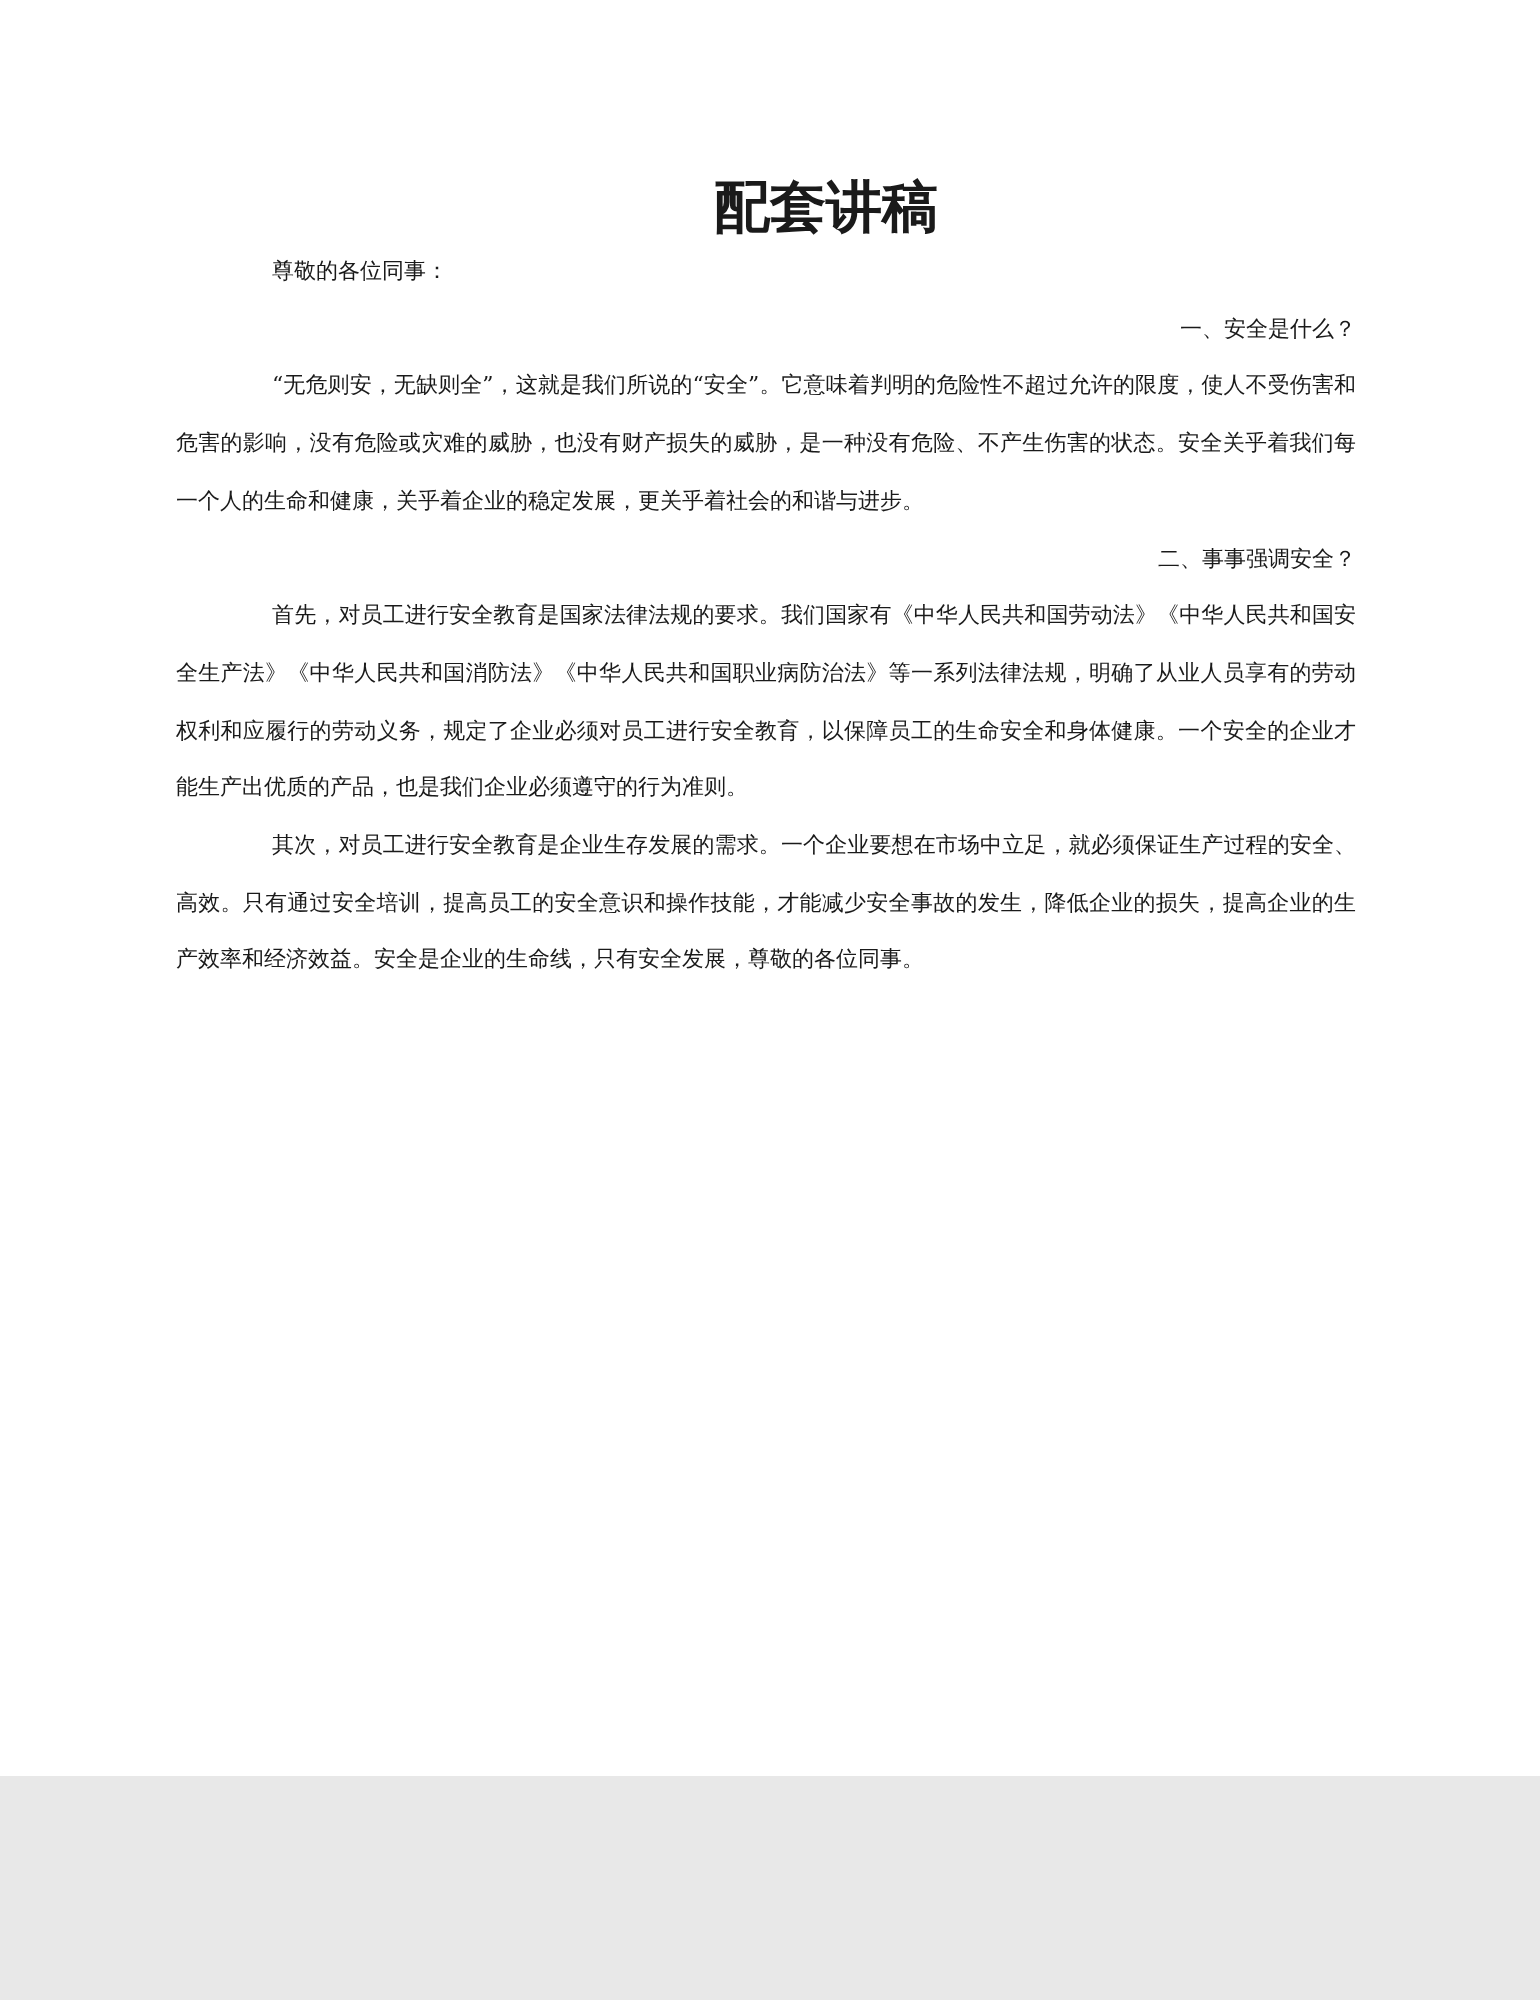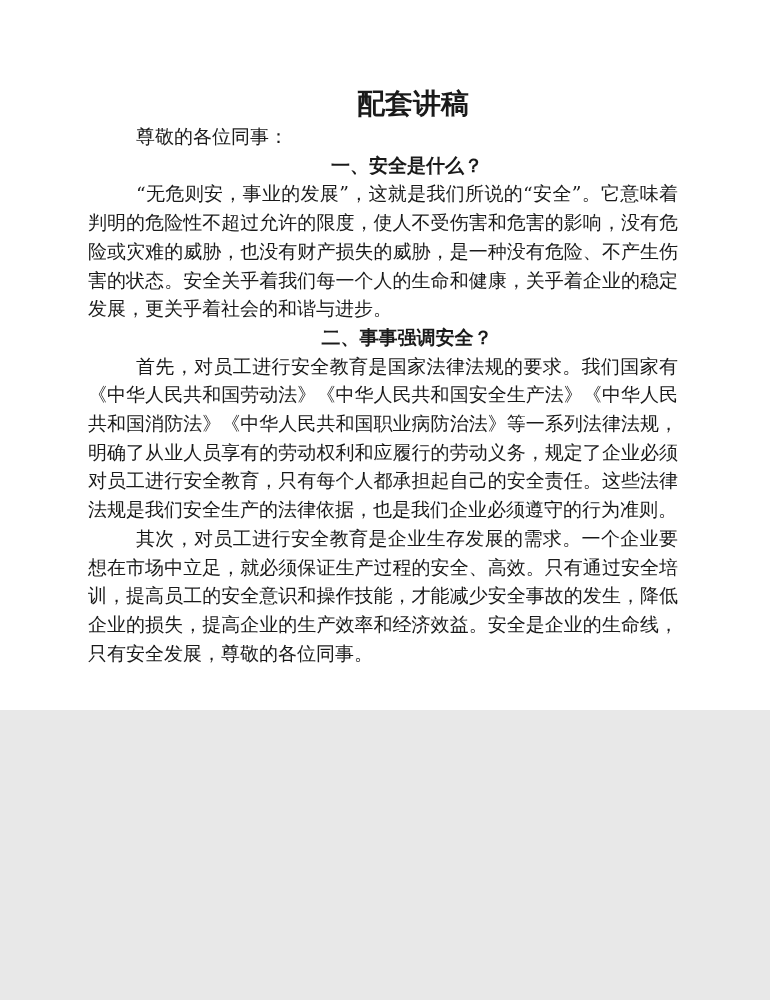--- a/index.html
+++ b/index.html
@@ -2,64 +2,64 @@
 <html><head>
 <meta charset="utf-8">
 <style>
   html, body {
     margin: 0;
     padding: 0;
     background: #e8e8e8;
   }
   .page {
     width: 770px;
-    height: 710px;
+    height: 888px;
     background: #ffffff;
     box-sizing: border-box;
     padding: 86px 92px 0 88px;
     font-family: "DejaVu Serif", "Liberation Serif", serif;
     color: #1a1a1a;
     overflow: hidden;
   }
   .doc-title {
     font-size: 28px;
     font-weight: bold;
     text-align: center;
     text-indent: 60px; 
     line-height: 36px;
     margin: 0;
     letter-spacing: 0;
   }
   .para {
-    font-size: 19px;
+    font-size: 11px;
     line-height: 28.7px;
     text-align: justify;
     text-justify: inter-ideograph;
     text-indent: 48px;
     margin: 0;
     word-break: break-all;
   }
   .heading {
-    font-weight: bold;
-    text-align: center;
+    font-weight: normal;
+    text-align: right;
   }
 </style>
 </head>
 <body>
 
 <div class="page">
   <h1 class="doc-title">配套讲稿</h1>
 
   <p class="para">尊敬的各位同事：</p>
 
 
   <p class="para heading">一、安全是什么？</p>
 
-  <p class="para">“无危则安，事业的发展”，这就是我们所说的“安全”。它意味着判明的危险性不超过允许的限度，使人不受伤害和危害的影响，没有危险或灾难的威胁，也没有财产损失的威胁，是一种没有危险、不产生伤害的状态。安全关乎着我们每一个人的生命和健康，关乎着企业的稳定发展，更关乎着社会的和谐与进步。</p>
+  <p class="para">“无危则安，无缺则全”，这就是我们所说的“安全”。它意味着判明的危险性不超过允许的限度，使人不受伤害和危害的影响，没有危险或灾难的威胁，也没有财产损失的威胁，是一种没有危险、不产生伤害的状态。安全关乎着我们每一个人的生命和健康，关乎着企业的稳定发展，更关乎着社会的和谐与进步。</p>
 
   <p class="para heading">二、事事强调安全？</p>
 
 
 
-  <p class="para">首先，对员工进行安全教育是国家法律法规的要求。我们国家有《中华人民共和国劳动法》《中华人民共和国安全生产法》《中华人民共和国消防法》《中华人民共和国职业病防治法》等一系列法律法规，明确了从业人员享有的劳动权利和应履行的劳动义务，规定了企业必须对员工进行安全教育，只有每个人都承担起自己的安全责任。这些法律法规是我们安全生产的法律依据，也是我们企业必须遵守的行为准则。</p>
+  <p class="para">首先，对员工进行安全教育是国家法律法规的要求。我们国家有《中华人民共和国劳动法》《中华人民共和国安全生产法》《中华人民共和国消防法》《中华人民共和国职业病防治法》等一系列法律法规，明确了从业人员享有的劳动权利和应履行的劳动义务，规定了企业必须对员工进行安全教育，以保障员工的生命安全和身体健康。一个安全的企业才能生产出优质的产品，也是我们企业必须遵守的行为准则。</p>
 
   <p class="para">其次，对员工进行安全教育是企业生存发展的需求。一个企业要想在市场中立足，就必须保证生产过程的安全、高效。只有通过安全培训，提高员工的安全意识和操作技能，才能减少安全事故的发生，降低企业的损失，提高企业的生产效率和经济效益。安全是企业的生命线，只有安全发展，尊敬的各位同事。</p>
 </div>
 
 </body></html>

